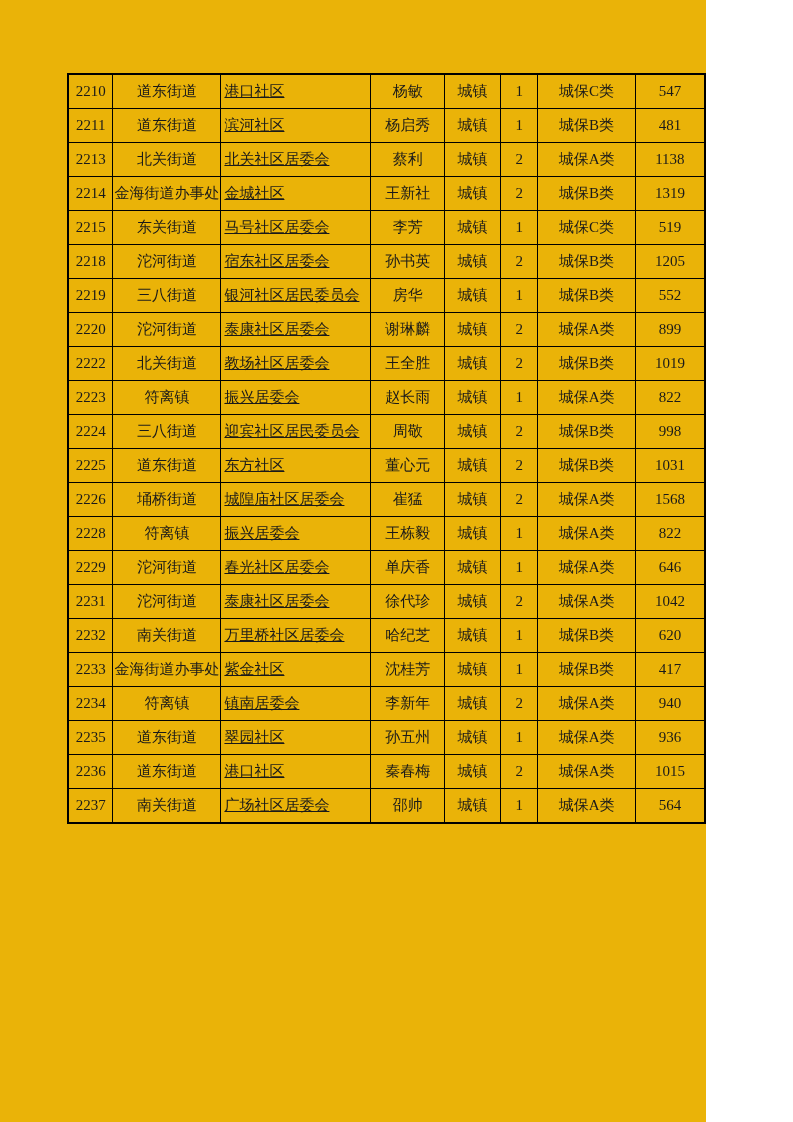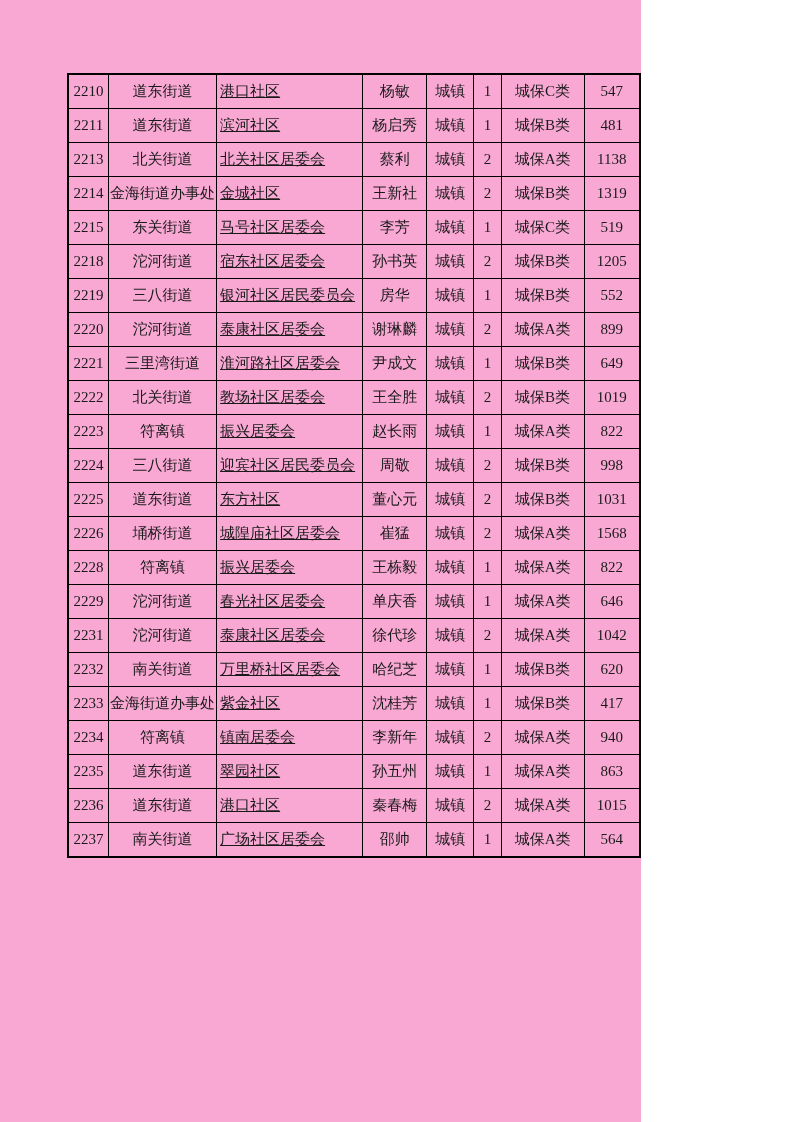--- a/index.html
+++ b/index.html
@@ -2,23 +2,23 @@
 <html><head>
 <meta charset="utf-8">
 <style>
   html, body {
     margin: 0;
     padding: 0;
     background: #ffffff;
   }
   .page {
     position: relative;
-    width: 641px;
+    width: 706px;
     height: 1122px;
-    background: #f9a8d4;
+    background: #eab308;
     overflow: hidden;
     font-family: "Liberation Serif", "DejaVu Serif", serif;
   }
   table.roster {
     position: absolute;
     left: 67px;
     top: 73px;
     border-collapse: collapse;
     table-layout: fixed;
     border: 2px solid #000000;
@@ -137,30 +137,20 @@
           <td>2220</td>
           <td>沱河街道</td>
           <td>泰康社区居委会</td>
           <td>谢琳麟</td>
           <td>城镇</td>
           <td>2</td>
           <td>城保A类</td>
           <td>899</td>
         </tr>
         <tr>
-          <td>2221</td>
-          <td>三里湾街道</td>
-          <td>淮河路社区居委会</td>
-          <td>尹成文</td>
-          <td>城镇</td>
-          <td>1</td>
-          <td>城保B类</td>
-          <td>649</td>
-        </tr>
-        <tr>
           <td>2222</td>
           <td>北关街道</td>
           <td>教场社区居委会</td>
           <td>王全胜</td>
           <td>城镇</td>
           <td>2</td>
           <td>城保B类</td>
           <td>1019</td>
         </tr>
         <tr>
@@ -264,21 +254,21 @@
           <td>940</td>
         </tr>
         <tr>
           <td>2235</td>
           <td>道东街道</td>
           <td>翠园社区</td>
           <td>孙五州</td>
           <td>城镇</td>
           <td>1</td>
           <td>城保A类</td>
-          <td>863</td>
+          <td>936</td>
         </tr>
         <tr>
           <td>2236</td>
           <td>道东街道</td>
           <td>港口社区</td>
           <td>秦春梅</td>
           <td>城镇</td>
           <td>2</td>
           <td>城保A类</td>
           <td>1015</td>

